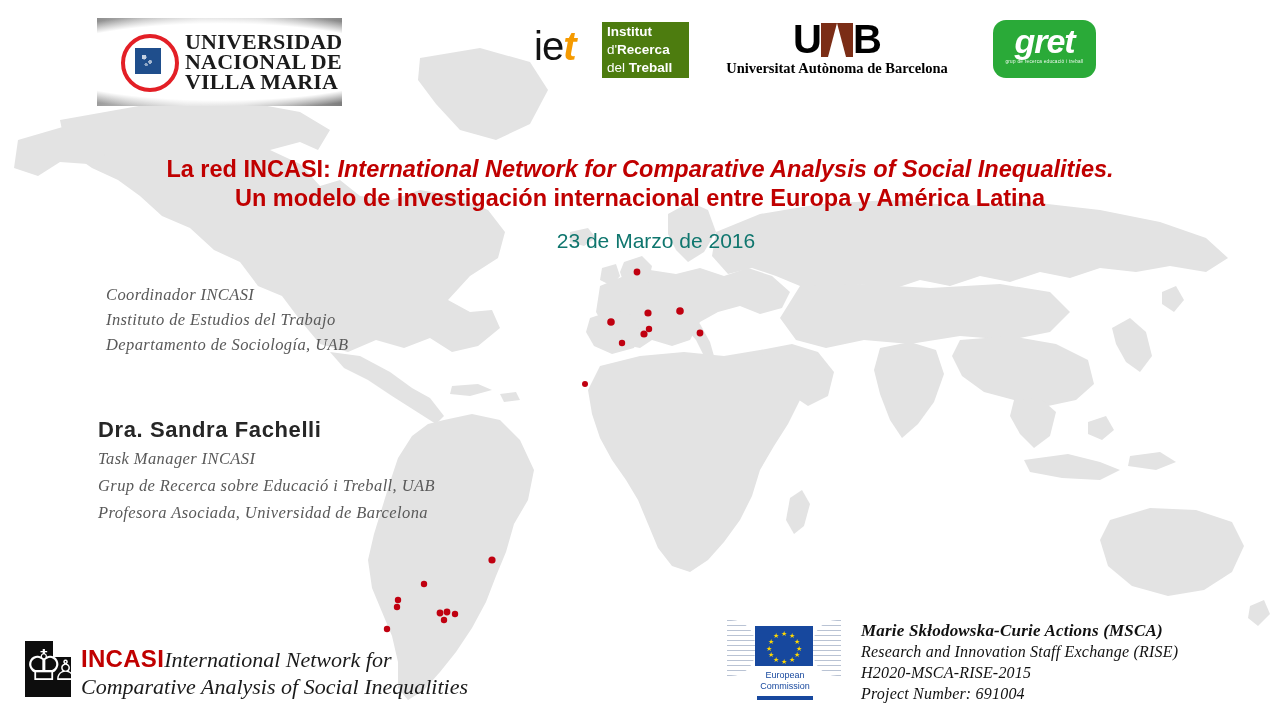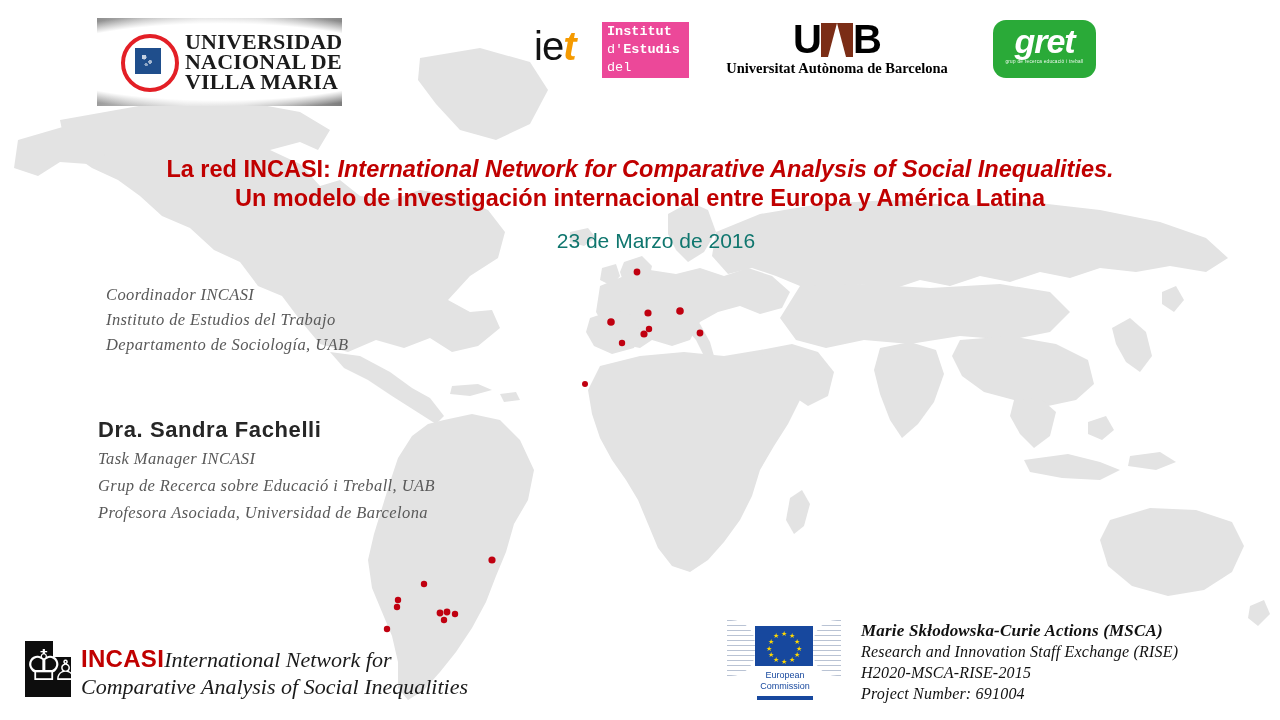--- a/index.html
+++ b/index.html
@@ -101,28 +101,27 @@
   }
   #logo-iet .iet-word .t {
     color: #f59a00;
     font-style: italic;
     font-weight: bold;
   }
   #logo-iet .iet-box {
     position: absolute;
     left: 68px; top: 0;
     width: 87px; height: 56px;
-    background: #ec4899;
+    background: #4d7c0f;
     color: #ffffff;
     font-size: 13.5px;
     font-weight: bold;
     line-height: 18px;
     padding: 1px 0 0 5px;
     box-sizing: border-box;
-    font-family: Liberation Mono, monospace;
   }
   #logo-iet .iet-box .light { font-weight: normal; }
 
   
   #logo-uab {
     position: absolute;
     left: 712px; top: 20px;
     width: 250px; height: 60px;
     text-align: center;
   }
@@ -506,21 +505,21 @@
         <div>UNIVERSIDAD</div>
         <div>NACIONAL DE</div>
         <div>VILLA MARIA</div>
       </div>
     </div>
 
     <div id="logo-iet">
       <div class="iet-word"><span>ie</span><span class="t">t</span></div>
       <div class="iet-box">
         <div>Institut</div>
-        <div><span class="light">d'</span><span>Estudis</span></div>
+        <div><span class="light">d'</span><span>Recerca</span></div>
         <div><span class="light">del </span><span>Treball</span></div>
       </div>
     </div>
 
     <div id="logo-uab">
       <div class="uab-mark"><span>U</span><span class="uab-a"></span><span>B</span></div>
       <div class="uab-sub">Universitat Autònoma de Barcelona</div>
     </div>
 
     <div id="logo-gret">

